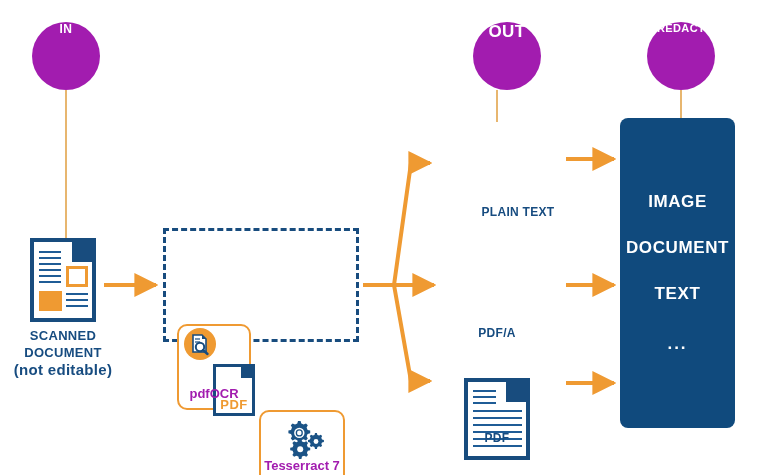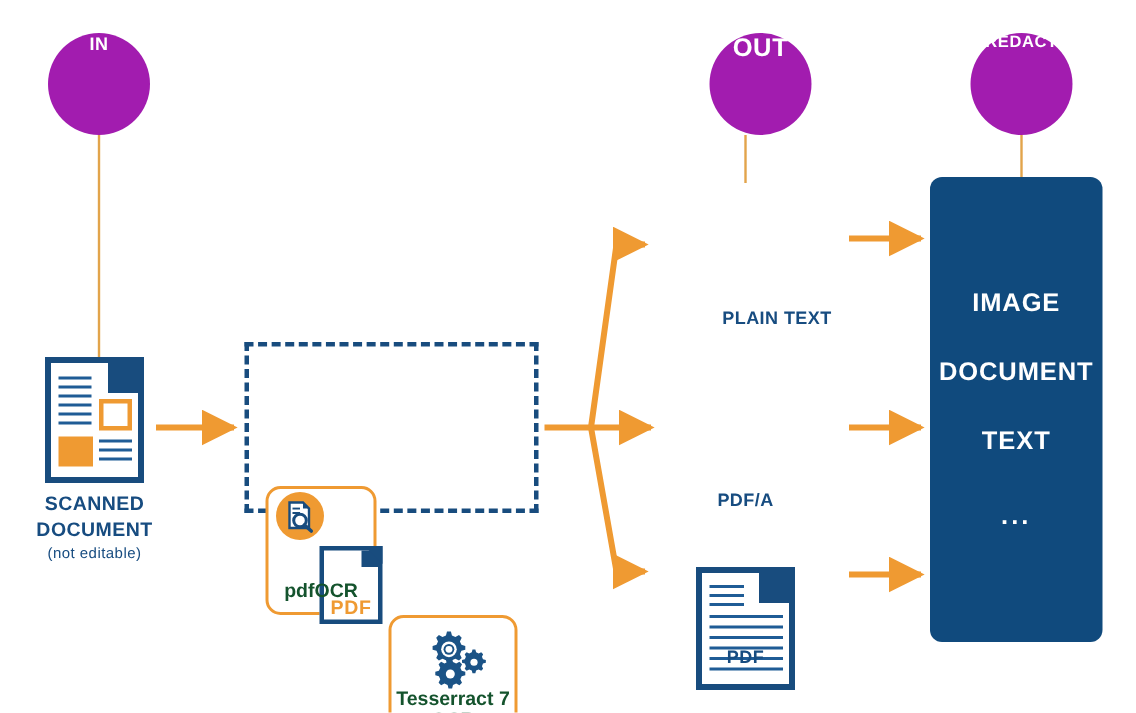--- a/index.html
+++ b/index.html
@@ -48,37 +48,37 @@
   }
   .doc .line { position:absolute; background:#1F5C96; height:2px; }
   .doc .obox { position:absolute; border:3px solid #EF9A32; background:#ffffff; }
   .doc .ofill { position:absolute; background:#EF9A32; }
 
   
   .lbl {
     color:#174C80; font-weight:bold; text-align:center;
     letter-spacing:0.3px;
   }
-  .sub { color:#174C80; font-weight:normal; font-size:10px; }
+  .sub { color:#174C80; font-weight:bold; font-size:15px; }
 
   
   .ocr-box {
     border:3px dashed #184C7E;
     background:#ffffff;
   }
   .tool-card {
     border:2px solid #EF9A32;
     border-radius:10px;
     background:#ffffff;
     display:flex; flex-direction:column;
     align-items:center; justify-content:flex-end;
     position:relative;
   }
   .tool-label {
-    color:#14532d; font-weight:bold; font-size:13px; text-align:center;
+    color:#a21caf; font-weight:bold; font-size:13px; text-align:center;
     line-height:14px;
   }
 
   
   .pdfmini { position:relative; }
   .pdfmini .pg {
     position:absolute; left:0; top:0; right:0; bottom:0;
     background:#ffffff; border:3px solid #184C7E;
   }
   .pdfmini .fd {

